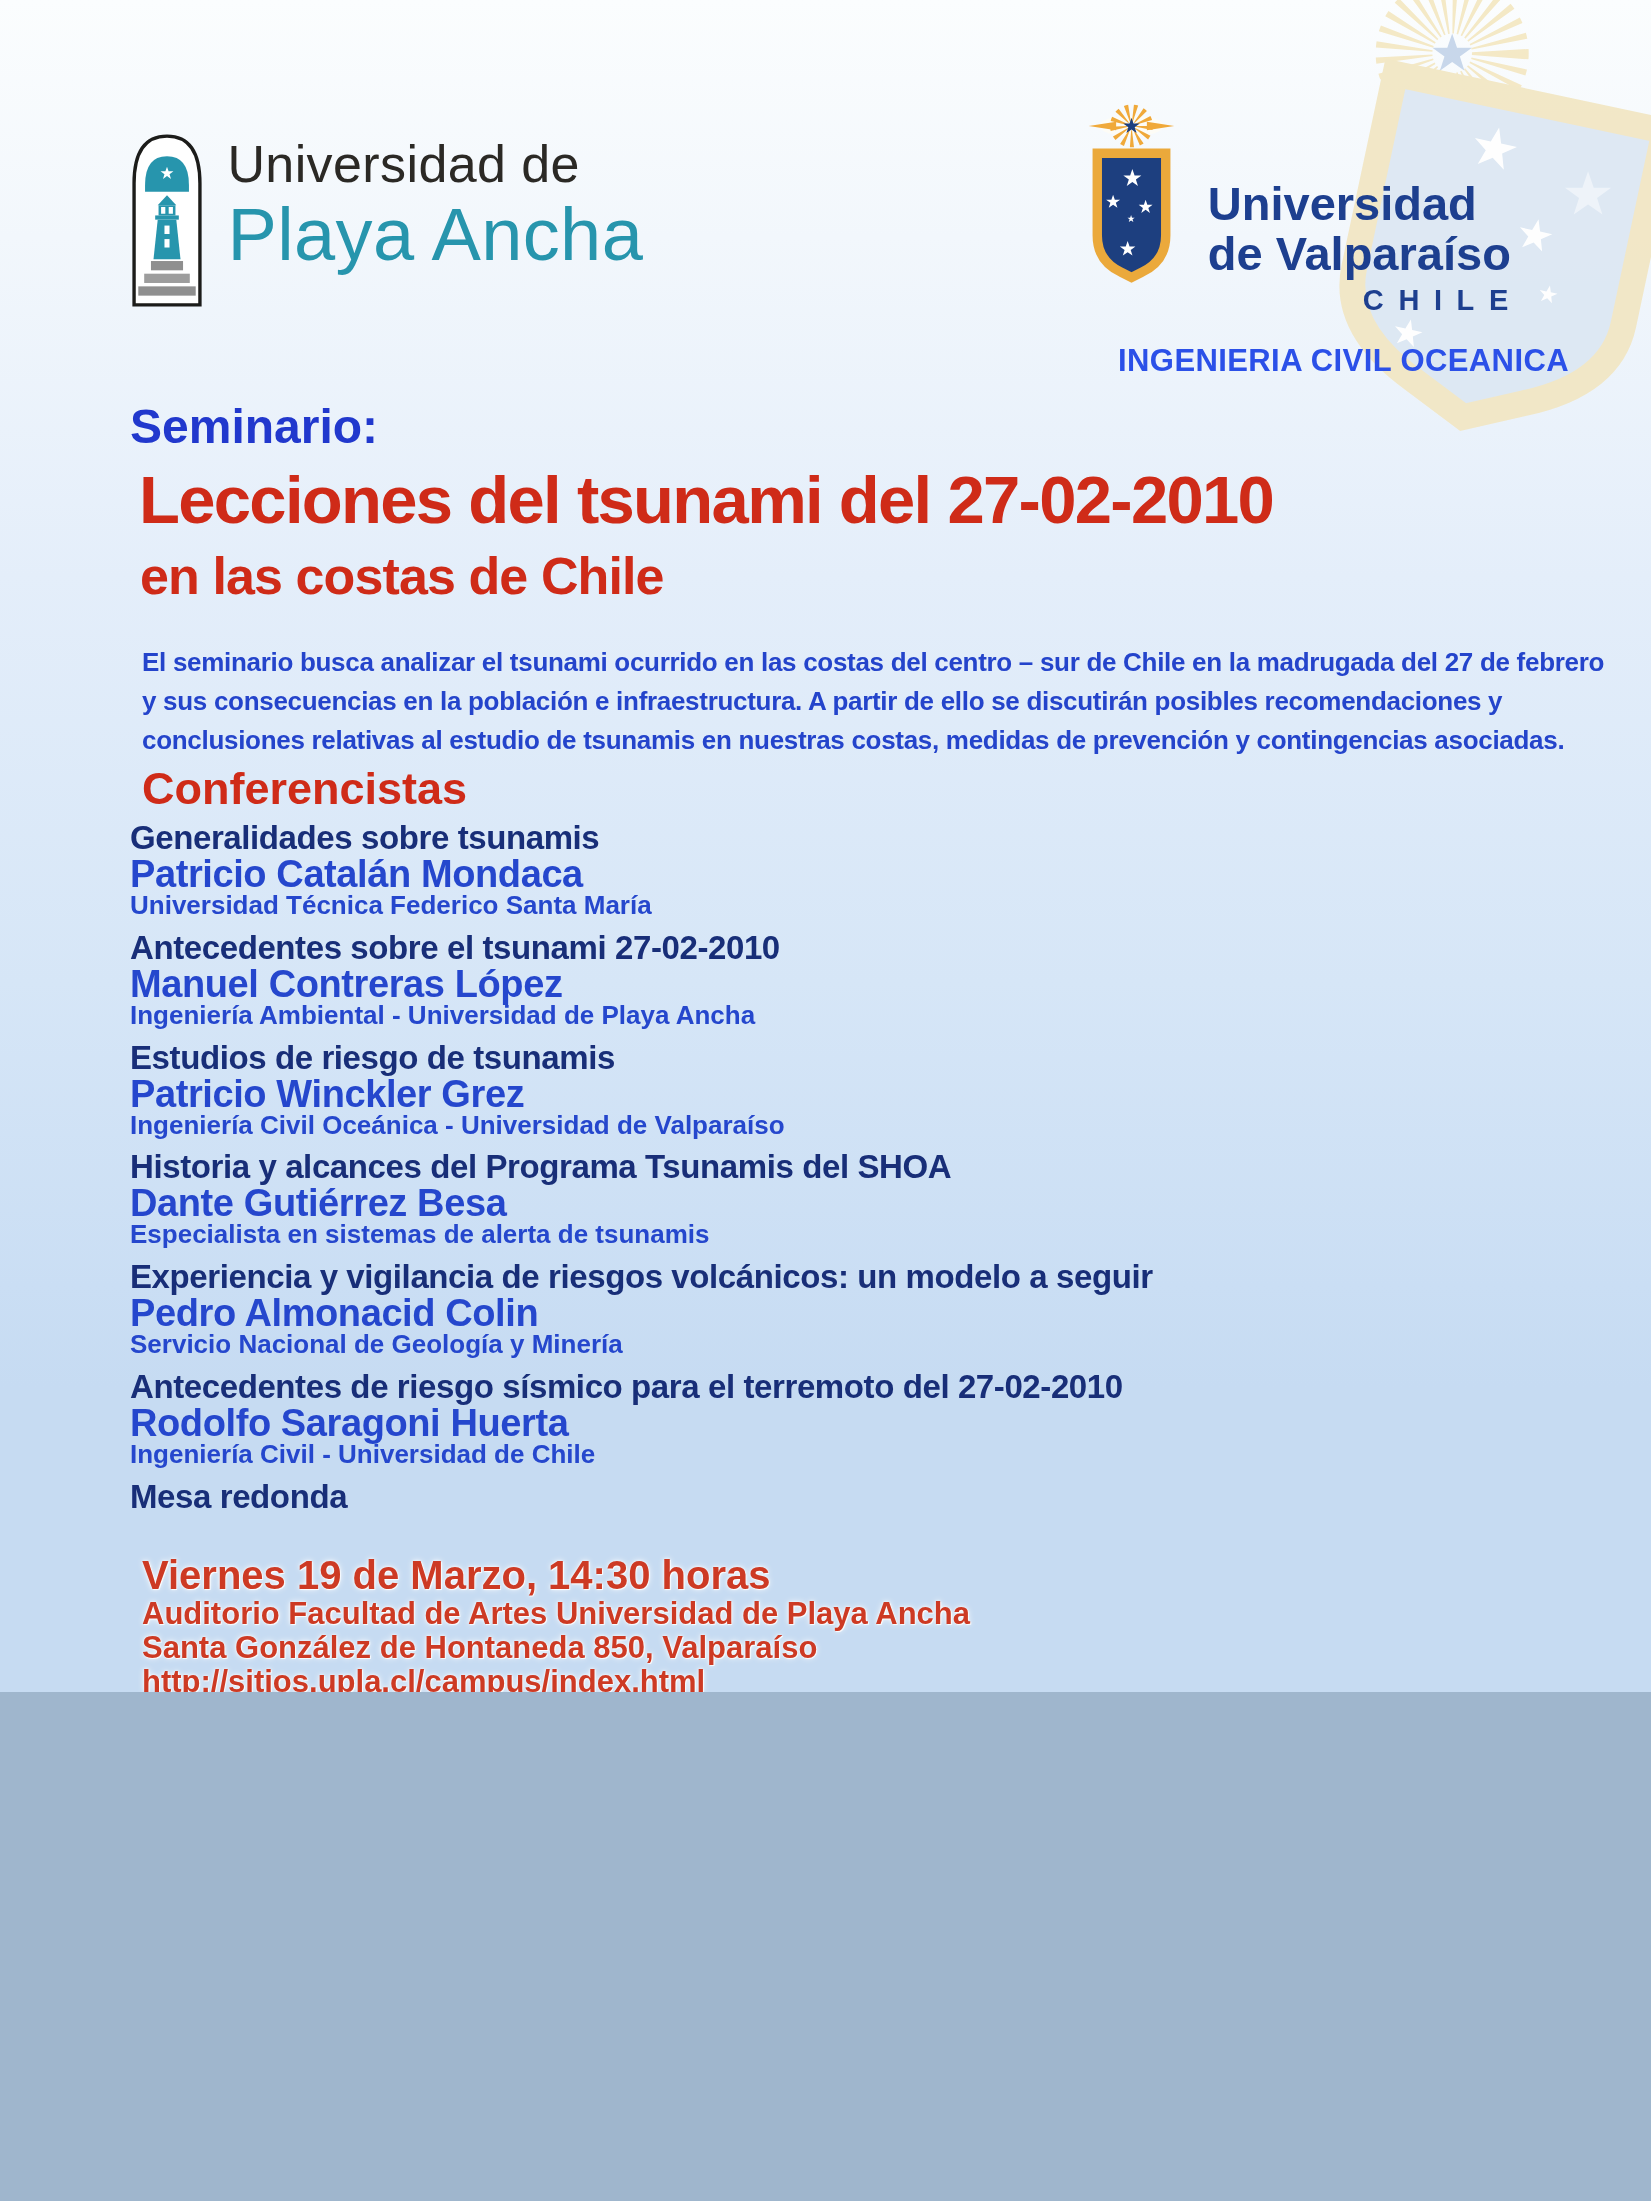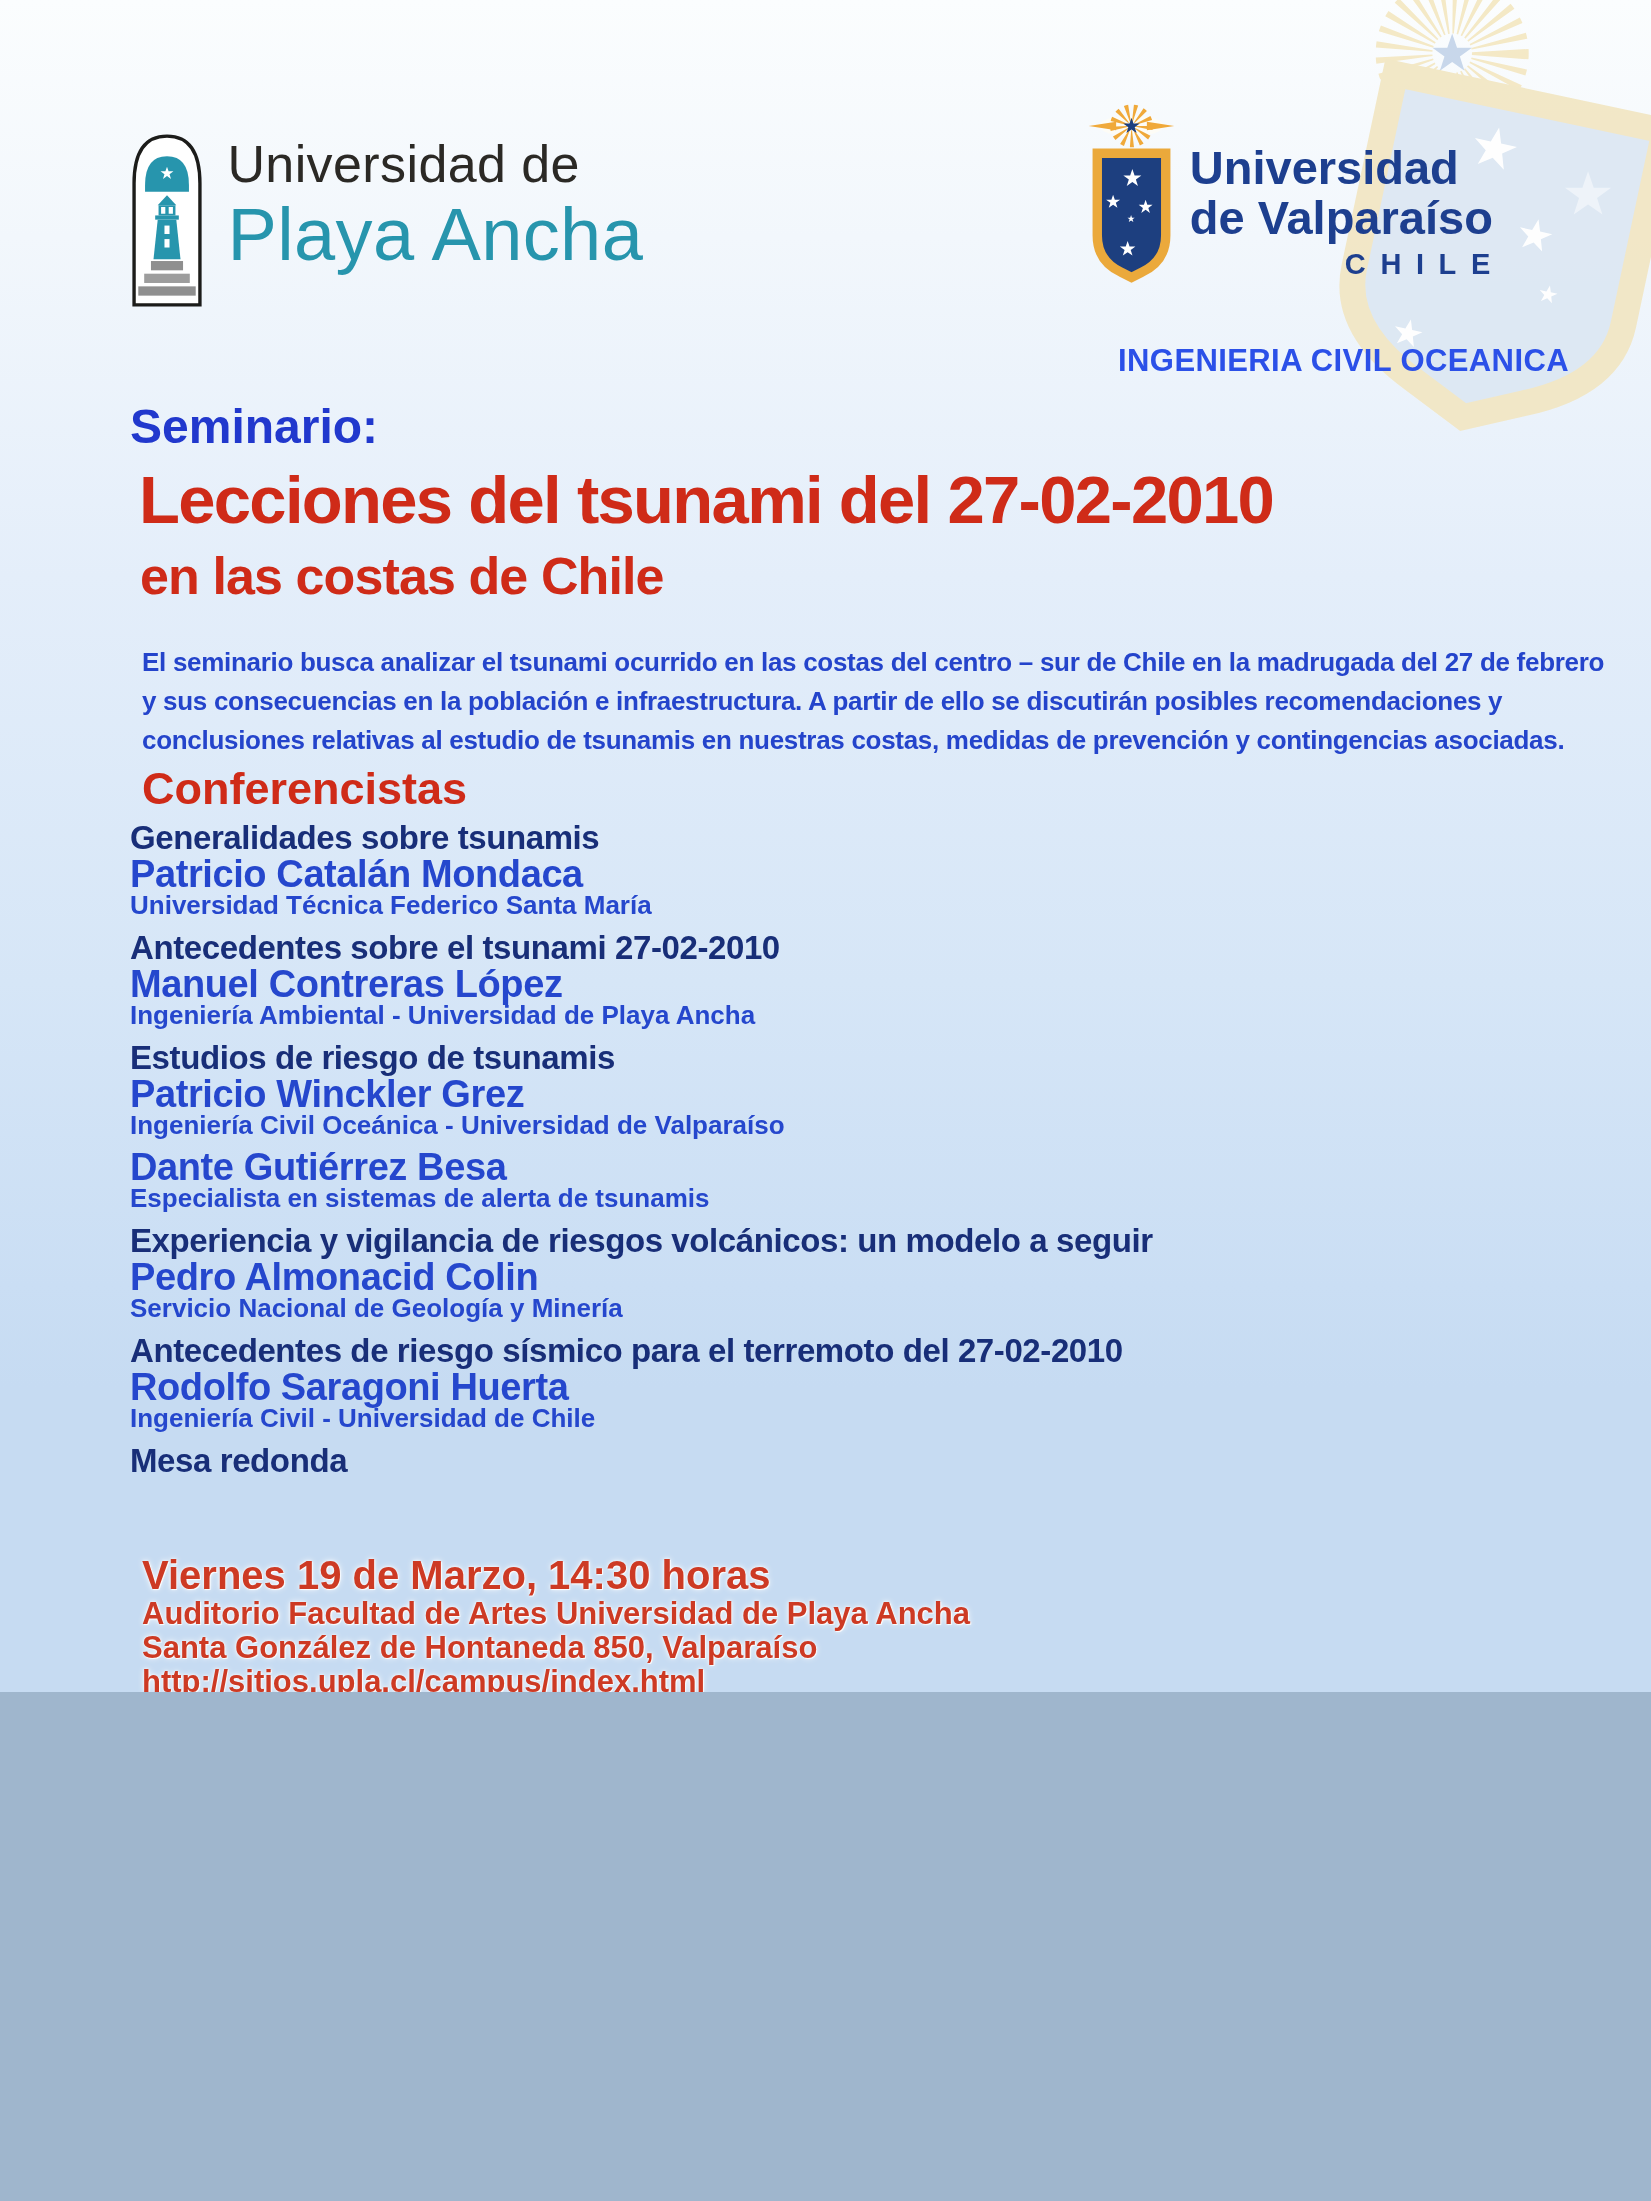--- a/index.html
+++ b/index.html
@@ -8,21 +8,21 @@
     font-family:"Liberation Sans",sans-serif;
     background:linear-gradient(180deg,#fbfdfe 0%,#f2f7fc 14%,#e4eefa 34%,#d6e6f7 58%,#cadef4 76%,#c6dbf2 82%,#c6dbf2 100%);
   }
   .abs{position:absolute;}
   
   .upla{left:129px;top:131px;display:flex;align-items:flex-start;}
   .upla-text{margin-left:22.4px;margin-top:5.2px;}
   .upla-l1{font-size:52px;line-height:57px;color:#2b2925;letter-spacing:0.4px;}
   .upla-l2{font-size:74px;line-height:79px;color:#2795ad;letter-spacing:0.4px;margin-top:1.7px;}
   .uv{left:1087px;top:103px;width:482px;}
-  .uv-row{display:flex;align-items:flex-start;}
+  .uv-row{display:flex;align-items:flex-end;gap:18px;}
   .uv-text{margin-left:13.8px;margin-top:40px;color:#1d3f8f;}
   .uv-l1{font-size:47px;line-height:49px;font-weight:bold;}
   .uv-l2{font-size:47px;line-height:52px;font-weight:bold;}
   .uv-l3{font-size:29px;line-height:40px;font-weight:bold;letter-spacing:14.6px;text-align:right;margin-right:-12px;}
   .uv-dept{font-size:31px;font-weight:bold;color:#2b50e8;margin-top:23px;letter-spacing:0.4px;text-align:right;}
   
   .kicker{left:130px;top:404px;font-size:48px;line-height:45px;font-weight:bold;color:#2138cd;}
   .title1{left:139px;top:463px;font-size:67px;line-height:74px;font-weight:bold;color:#cf2b18;letter-spacing:-1.7px;}
   .title2{left:140px;top:547px;font-size:52px;line-height:59px;font-weight:bold;color:#cf2b18;letter-spacing:-0.9px;}
   .intro{left:142px;top:643px;width:1480px;font-size:26px;line-height:39px;font-weight:bold;color:#2444cb;
@@ -136,20 +136,21 @@
       <div class="topic">Antecedentes sobre el tsunami 27-02-2010</div>
       <div class="name">Manuel Contreras López</div>
       <div class="affil">Ingeniería Ambiental - Universidad de Playa Ancha</div>
     </div>
     <div class="speaker">
       <div class="topic">Estudios de riesgo de tsunamis</div>
       <div class="name">Patricio Winckler Grez</div>
       <div class="affil">Ingeniería Civil Oceánica - Universidad de Valparaíso</div>
     </div>
     <div class="speaker">
+      <div class="topic">Historia y alcances del Programa Tsunamis del SHOA</div>
       <div class="name">Dante Gutiérrez Besa</div>
       <div class="affil">Especialista en sistemas de alerta de tsunamis</div>
     </div>
     <div class="speaker">
       <div class="topic">Experiencia y vigilancia de riesgos volcánicos: un modelo a seguir</div>
       <div class="name">Pedro Almonacid Colin</div>
       <div class="affil">Servicio Nacional de Geología y Minería</div>
     </div>
     <div class="speaker">
       <div class="topic">Antecedentes de riesgo sísmico para el terremoto del 27-02-2010</div>

